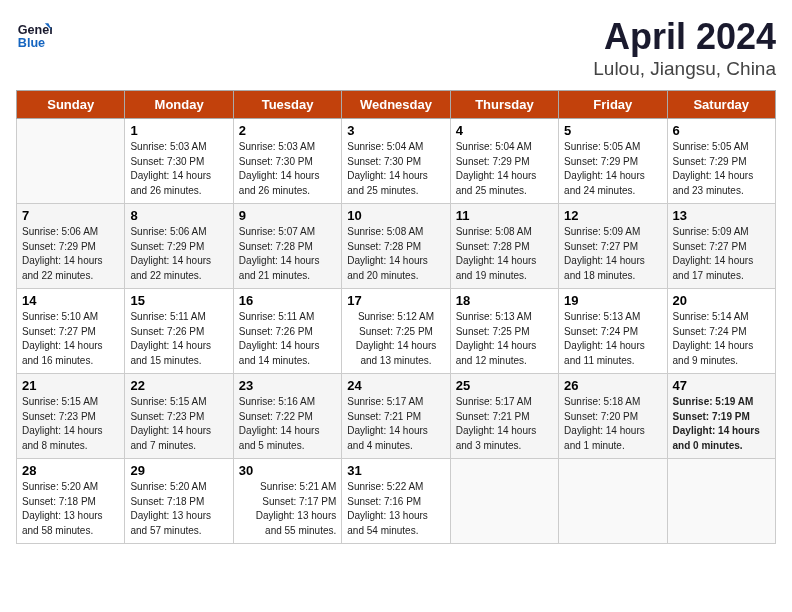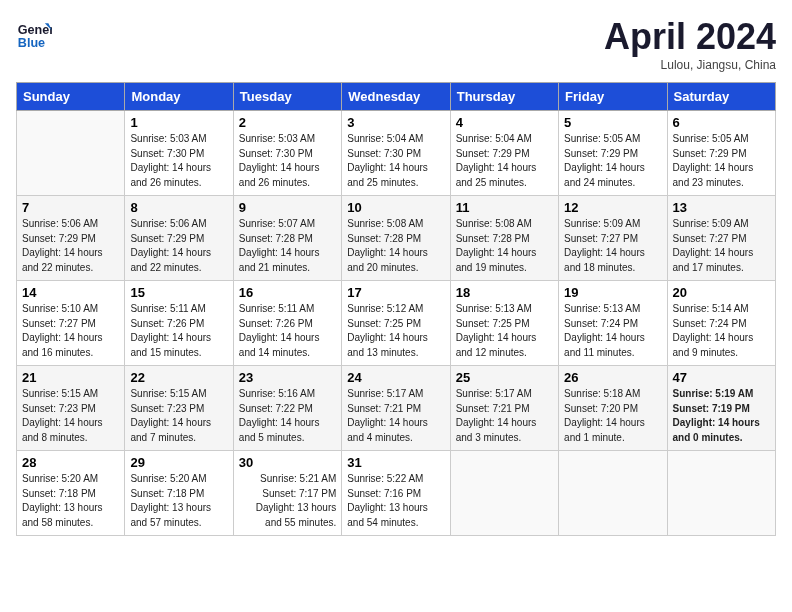--- a/index.html
+++ b/index.html
@@ -27,32 +27,32 @@
     }
     .title-block {
       text-align: right;
     }
     .month-year {
       font-size: 36px;
       font-weight: bold;
       color: #1a1a2e;
     }
     .location {
-      font-size: 12px;
+      font-size: 19px;
       color: #444;
     }
     table {
       width: 100%;
       border-collapse: collapse;
       font-size: 11px;
     }
     thead tr th {
-      background-color: #1d4ed8;
+      background-color: #c2410c;
       color: #fff;
-      text-align: left;
+      text-align: center;
       padding: 6px 6px;
       font-size: 13px;
       font-weight: bold;
       border: 1px solid #aaa;
     }
     tbody tr td {
       border: 1px solid #ccc;
       vertical-align: top;
       padding: 4px 5px;
       width: calc(100% / 7);
@@ -221,21 +221,21 @@
         </td>
         <td>
           <div class="day-num">16</div>
           <div class="day-info" style="white-space: pre-line;">Sunrise: 5:11 AM
 Sunset: 7:26 PM
 Daylight: 14 hours
 and 14 minutes.</div>
         </td>
         <td>
           <div class="day-num">17</div>
-          <div class="day-info" style="white-space: pre-line;">Sunrise: 5:12 AM
+          <div class="day-info" style="white-space: pre-line; text-align: center;">Sunrise: 5:12 AM
 Sunset: 7:25 PM
 Daylight: 14 hours
 and 13 minutes.</div>
         </td>
         <td>
           <div class="day-num">18</div>
           <div class="day-info" style="white-space: pre-line;">Sunrise: 5:13 AM
 Sunset: 7:25 PM
 Daylight: 14 hours
 and 12 minutes.</div>

